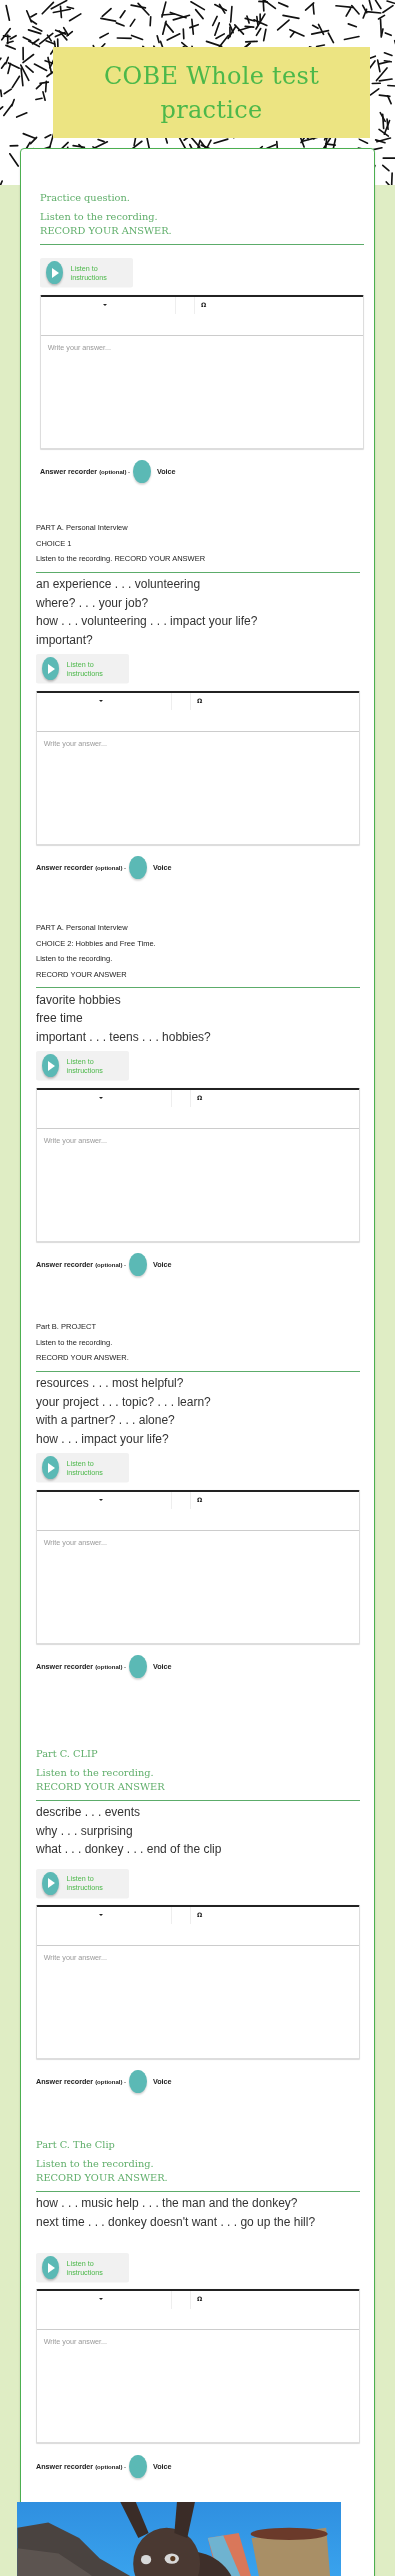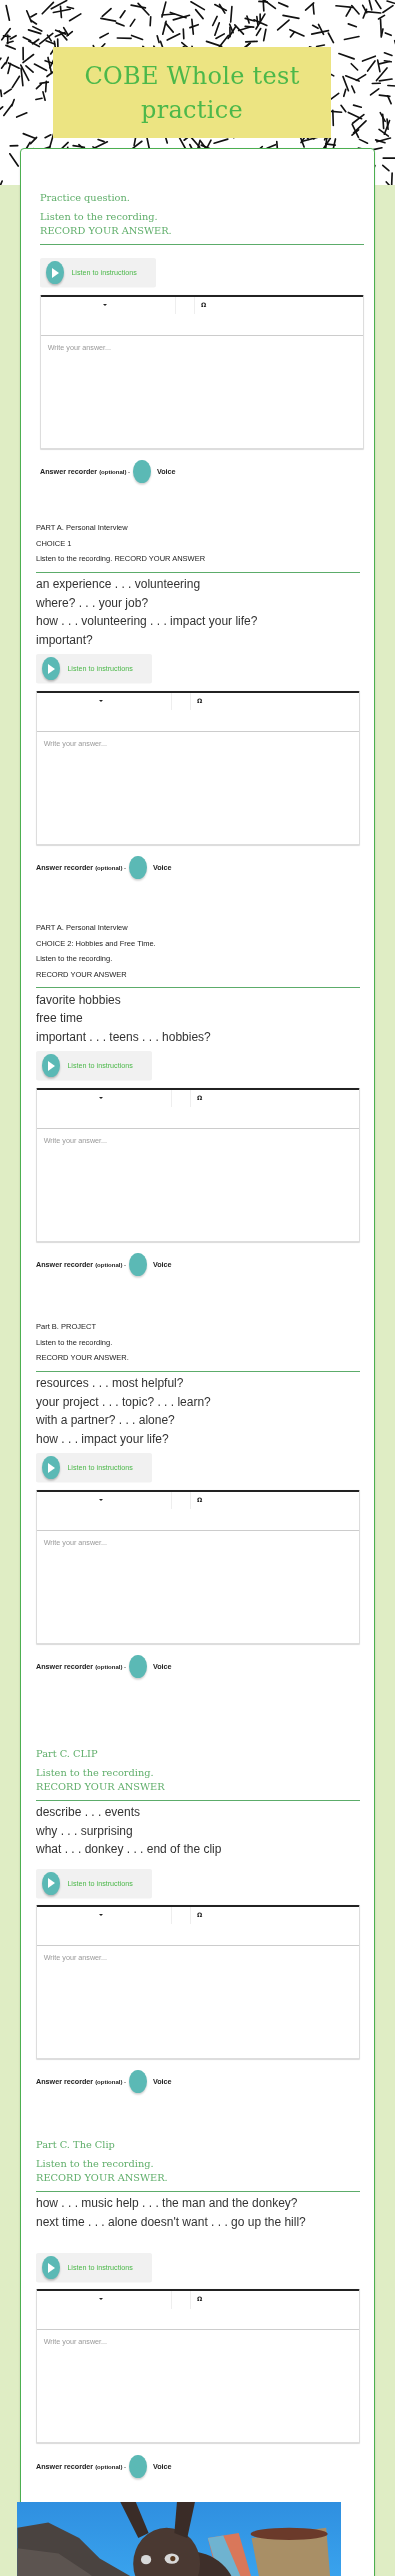--- a/index.html
+++ b/index.html
@@ -11,21 +11,21 @@
     font-family: "Liberation Sans", sans-serif;
     overflow: hidden;
   }
   .pattern {
     position: absolute; left: 0; top: 0; width: 396px; height: 185px;
     background: #ffffff;
     overflow: hidden;
   }
   .pattern svg { position: absolute; left: 0; top: 0; }
   .title-box {
-    position: absolute; left: 53px; top: 47px; width: 278px; height: 91px;
+    position: absolute; left: 53px; top: 47px; width: 317px; height: 91px;
     background: #ece482;
     display: flex; align-items: center; justify-content: center;
     text-align: center;
   }
   .title-box h1 {
     font-family: "DejaVu Serif", serif;
     font-weight: 300;
     color: #4cb84a;
     font-size: 24px;
     line-height: 34px;
@@ -50,21 +50,21 @@
   }
   .plain-head {
     color: #222;
     font-size: 7.5px;
     line-height: 15.5px;
   }
   .hr { height: 0.5px; background: #5cac6a; margin: 5.2px 0 3.1px 0; }
   .prompt { color: #333; font-size: 12px; line-height: 18.5px; }
   .listen-btn {
     display: flex; align-items: center;
-    width: 116px; height: 29px;
+    width: 93px; height: 29px;
     background: #f1f1f1;
     border-radius: 2.1px;
     box-shadow: 0 0.5px 0.5px rgba(0,0,0,0.06);
     cursor: pointer;
   }
   .play-circle {
     width: 17.5px; height: 23px; border-radius: 50%;
     background: #5bb9b5;
     margin-left: 6.2px;
     box-shadow: 0 1.5px 2.1px rgba(0,0,0,0.25);
@@ -738,21 +738,21 @@
     </div>
     <div class="section" style="top: 2138px; left: 36px;">
       <div class="serif-title">
         <div>Part C.      The Clip</div>
         <div style="margin-top:4.1px">Listen to the recording.</div>
         <div>RECORD YOUR ANSWER.</div>
       </div>
       <div class="hr"></div>
       <div style="margin-bottom:22px">
         <div class="prompt">how . . . music help . . . the man and the donkey?</div>
-        <div class="prompt">next time . . . alone doesn't want  . . . go up the hill?</div>
+        <div class="prompt">next time . . . donkey doesn't want  . . . go up the hill?</div>
       </div>
       <div class="listen-btn">
         <span class="play-circle"></span>
         <span class="listen-label">Listen to instructions</span>
       </div>
       <div style="height:7.2px"></div>
       <div class="editor">
         <div class="toolbar">
           <div class="tb-dropdown">
             <span class="caret"></span>

